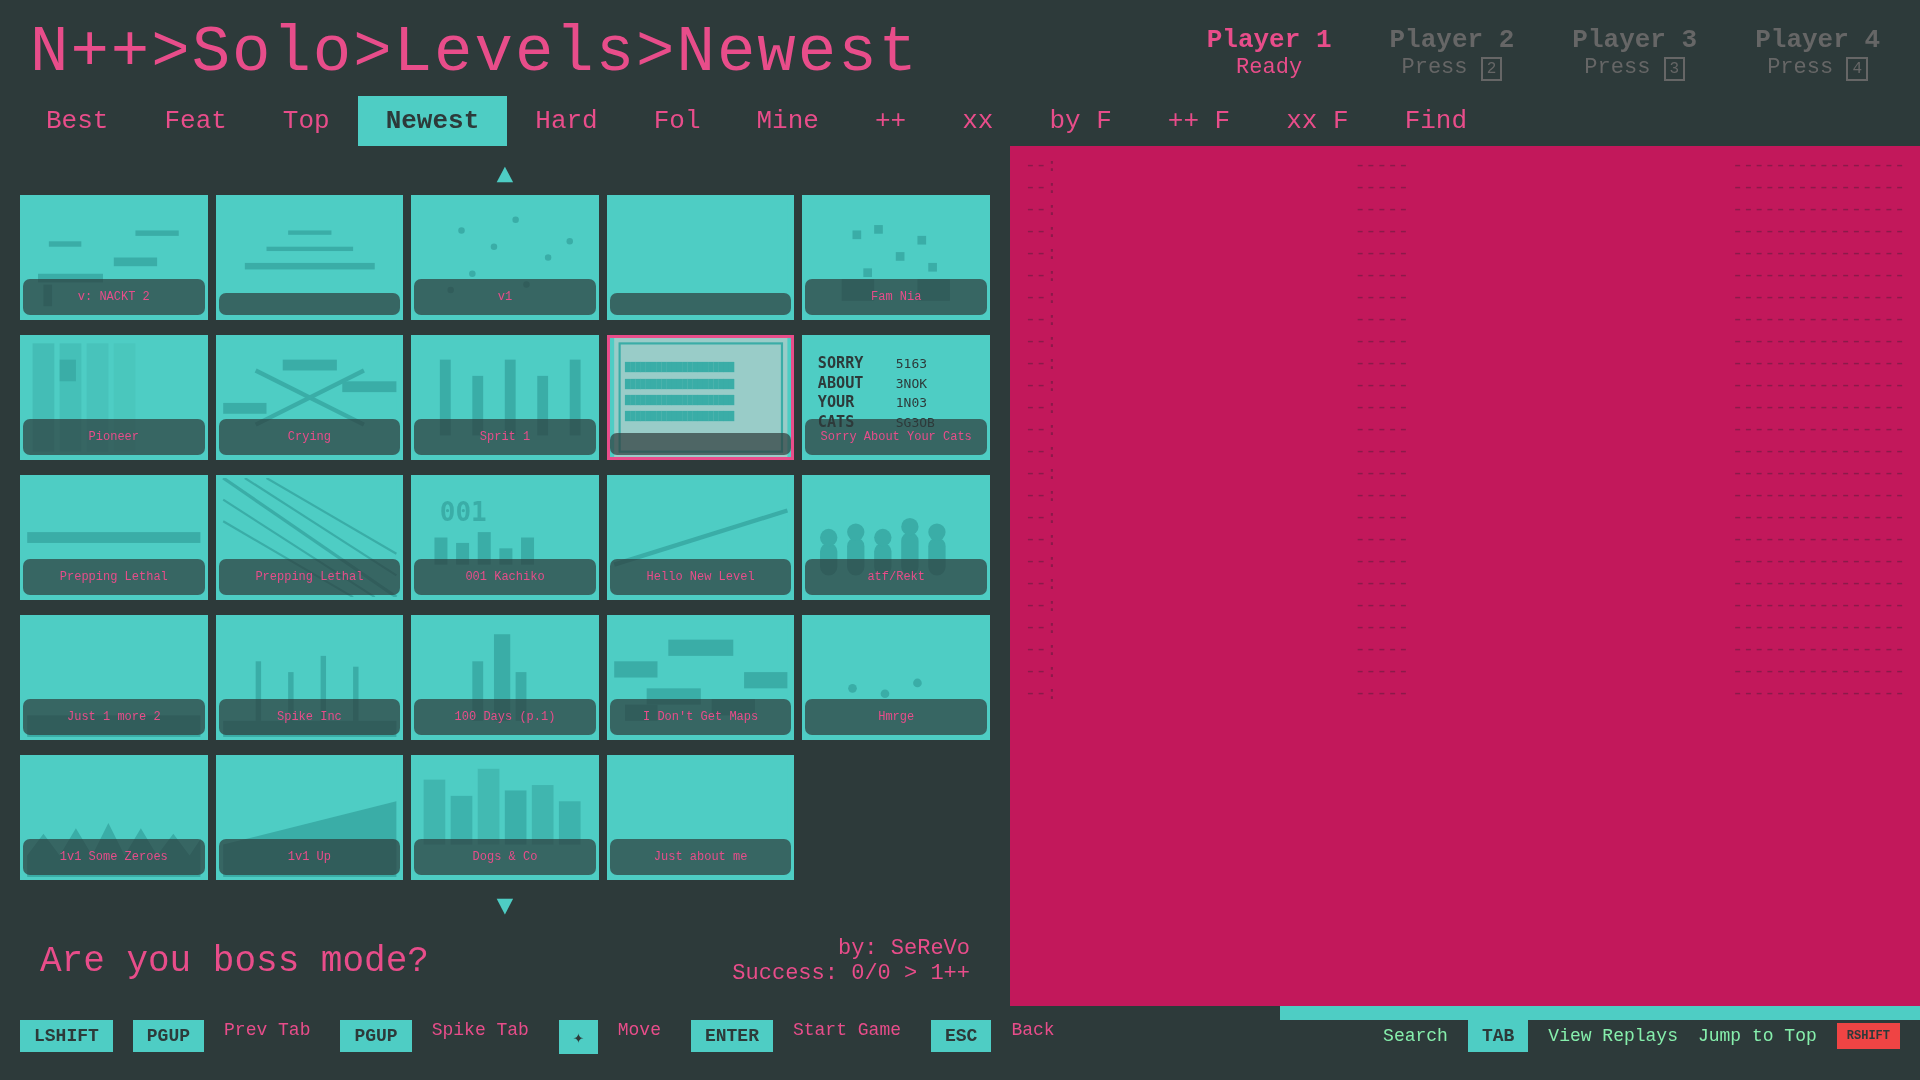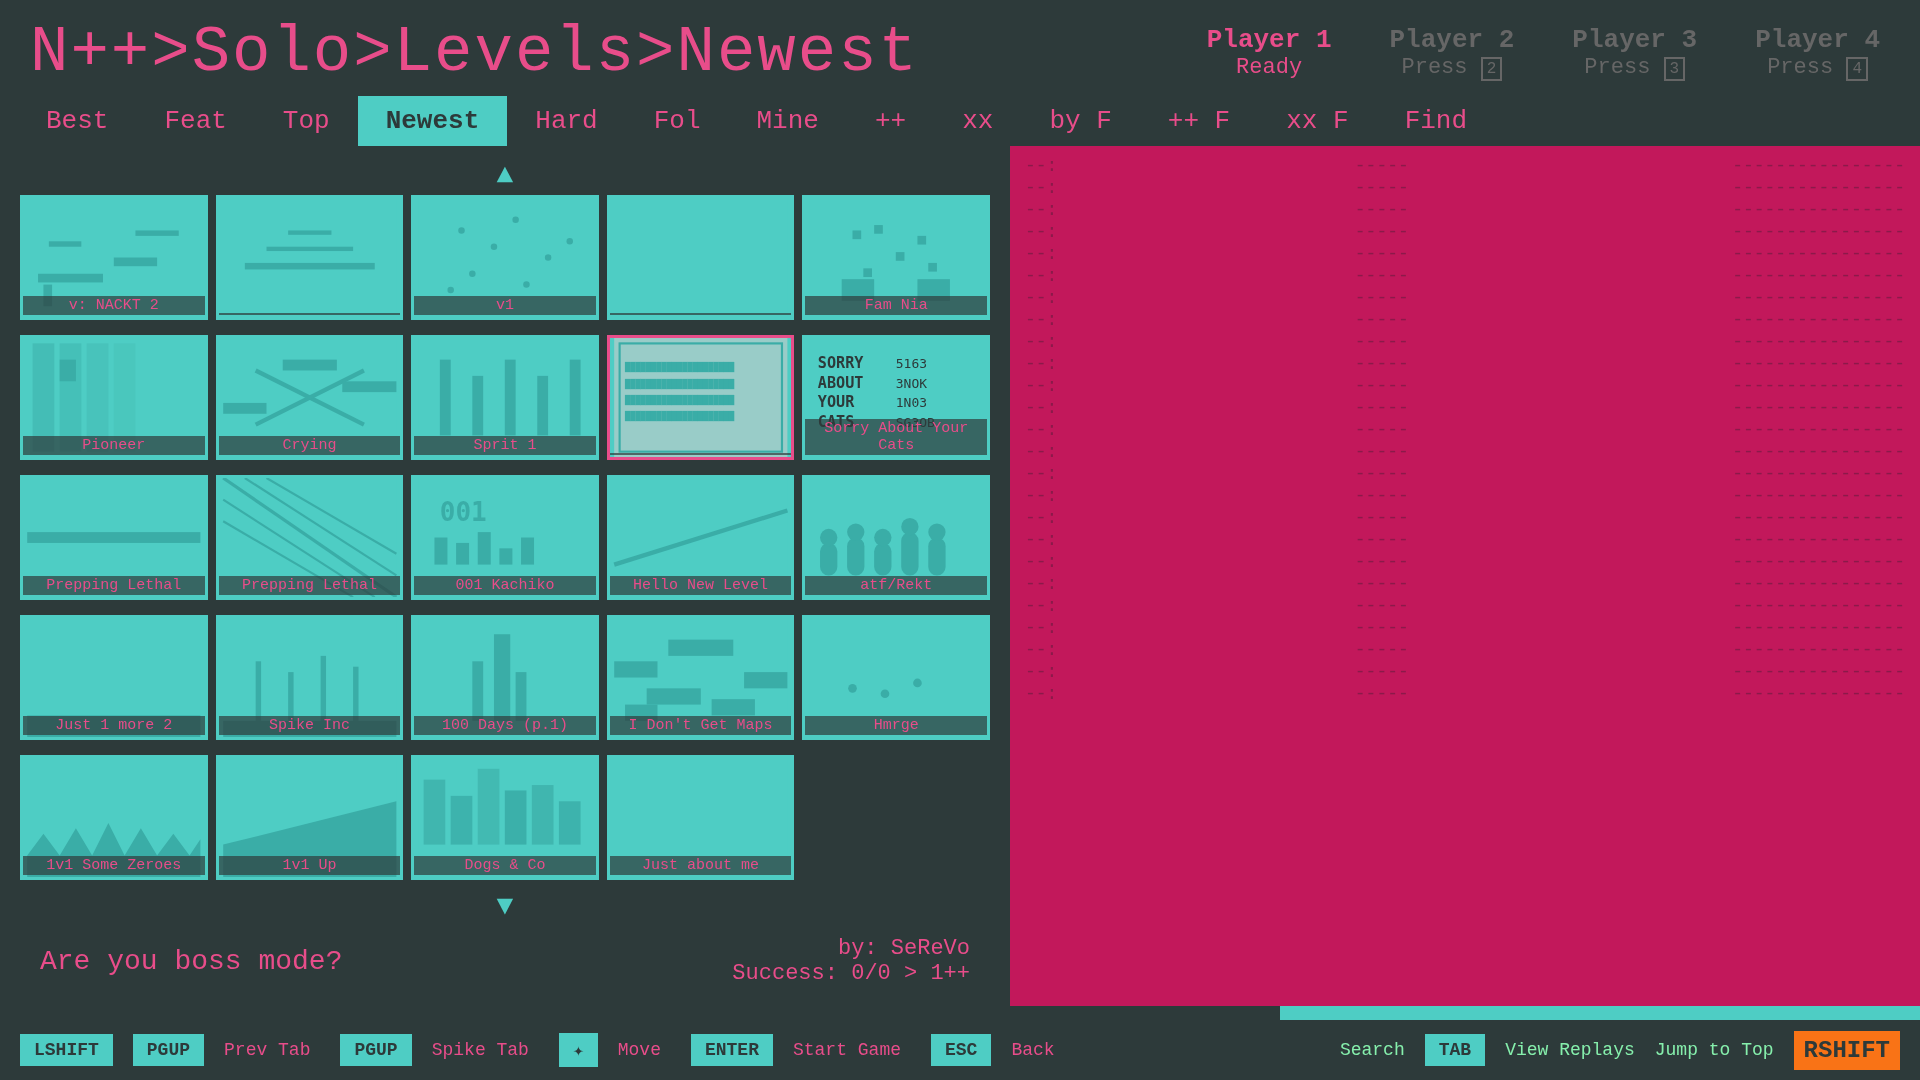--- a/index.html
+++ b/index.html
@@ -125,44 +125,45 @@
       justify-content: center;
     }
     .level-cell.selected {
       border: 3px solid #e84d8a;
     }
     .level-cell .level-name {
       position: absolute;
       bottom: 2px;
       left: 0; right: 0;
       text-align: center;
-      font-size: 15px;
+      font-size: 12px;
       color: #e84d8a;
       background: rgba(45,58,58,0.7);
-      padding: 1px 3px;
+      padding: 11px 3px;
+      border-radius: 7px;
     }
 
     
     .thumb {
       width: 100%;
       height: 100%;
       position: absolute;
       top: 0; left: 0;
     }
 
     
     .info-bar {
       padding: 10px 20px;
       display: flex;
       justify-content: space-between;
       align-items: center;
     }
     .boss-mode {
       color: #e84d8a;
-      font-size: 28px;
+      font-size: 36px;
     }
     .level-info {
       text-align: right;
       color: #e84d8a;
       font-size: 22px;
     }
 
     
     .right-panel {
       flex: 1;
@@ -204,21 +205,21 @@
 
     
     .bottom-bar {
       position: absolute;
       bottom: 0;
       left: 0;
       right: 0;
       height: 60px;
       background: #2d3a3a;
       display: flex;
-      align-items: center;
+      align-items: flex-start;
       padding: 0 20px;
       gap: 20px;
     }
     .bottom-key {
       background: #4ecdc4;
       color: #2d3a3a;
       padding: 6px 14px;
       font-size: 18px;
       font-weight: bold;
       font-family: 'Courier New', monospace;
@@ -233,24 +234,24 @@
       display: flex;
       gap: 20px;
       align-items: center;
     }
     .bottom-action {
       color: #86efac;
       font-size: 18px;
       cursor: pointer;
     }
     .rshift {
-      background: #f97316;
+      background: #ef4444;
       color: #2d3a3a;
       padding: 6px 10px;
-      font-size: 24px;
+      font-size: 12px;
       font-weight: bold;
     }
   </style>
 </head>
 <body>
 
 <div class="header">
   <h1 class="title">N++&gt;Solo&gt;Levels&gt;Newest</h1>
   <div class="players">
     <div class="player-box ready">

